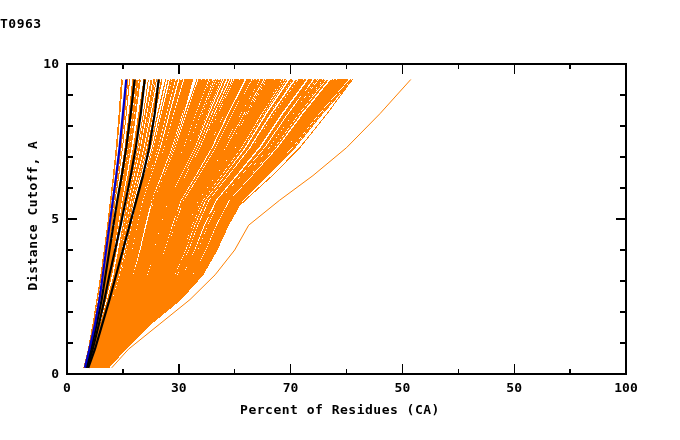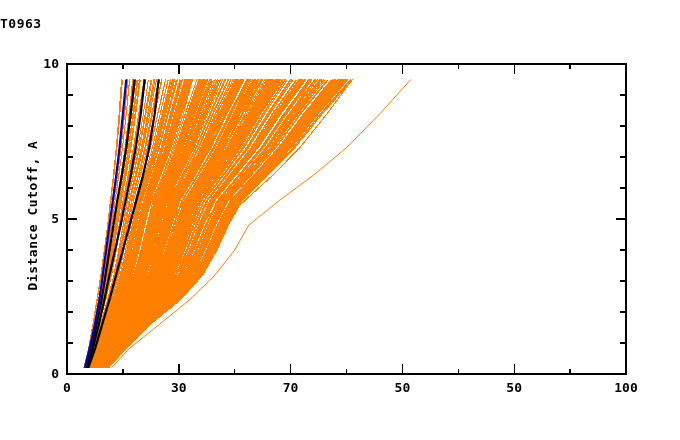--- a/index.html
+++ b/index.html
@@ -81,20 +81,21 @@
 </style>
 </head>
 <body>
 
 <div id="figure">
 
   <div class="plot-title">T0963</div>
 
   <div class="ylabel">Distance Cutoff, A</div>
 
+  <div class="xlabel">Percent of Residues (CA)</div>
 
   <svg id="canvas" width="680" height="440">
     <g id="curves-layer">
         <path d="M86.45 367.80 L92.04 349.20 L99.03 324.40 L105.53 299.60 L111.46 274.80 L116.33 250.00 L120.63 225.20 L126.12 200.40 L131.88 175.60 L137.65 147.70 L143.41 113.60 L148.40 79.50" fill="none" stroke="#FF8000" stroke-width="1" shape-rendering="crispEdges"></path>
         <path d="M93.31 367.80 L102.48 349.20 L114.81 324.40 L128.88 299.60 L139.80 274.80 L147.23 250.00 L153.60 225.20 L160.67 200.40 L171.95 175.60 L184.28 147.70 L196.60 113.60 L209.63 79.50" fill="none" stroke="#FF8000" stroke-width="1" shape-rendering="crispEdges"></path>
         <path d="M96.97 367.80 L107.94 349.20 L123.28 324.40 L141.26 299.60 L154.87 274.80 L163.85 250.00 L171.37 225.20 L180.08 200.40 L194.61 175.60 L210.60 147.70 L226.59 113.60 L243.76 79.50" fill="none" stroke="#FF8000" stroke-width="1" shape-rendering="crispEdges"></path>
         <path d="M98.84 367.80 L110.67 349.20 L127.54 324.40 L147.54 299.60 L162.50 274.80 L172.20 250.00 L180.22 225.20 L189.70 200.40 L205.89 175.60 L223.77 147.70 L241.64 113.60 L260.97 79.50" fill="none" stroke="#FF8000" stroke-width="1" shape-rendering="crispEdges"></path>
         <path d="M88.55 367.80 L95.47 349.20 L103.89 324.40 L112.84 299.60 L120.30 274.80 L125.81 250.00 L130.82 225.20 L135.86 200.40 L142.90 175.60 L150.44 147.70 L157.98 113.60 L165.56 79.50" fill="none" stroke="#FF8000" stroke-width="1" shape-rendering="crispEdges"></path>
         <path d="M90.12 367.80 L97.73 349.20 L107.43 324.40 L118.11 299.60 L126.69 274.80 L132.76 250.00 L138.14 225.20 L143.79 200.40 L152.23 175.60 L161.37 147.70 L170.51 113.60 L179.92 79.50" fill="none" stroke="#FF8000" stroke-width="1" shape-rendering="crispEdges"></path>
         <path d="M105.31 367.80 L120.54 349.20 L142.76 324.40 L169.55 299.60 L189.34 274.80 L202.05 250.00 L212.43 225.20 L225.05 200.40 L246.99 175.60 L271.26 147.70 L295.53 113.60 L322.04 79.50" fill="none" stroke="#FF8000" stroke-width="1" shape-rendering="crispEdges"></path>

